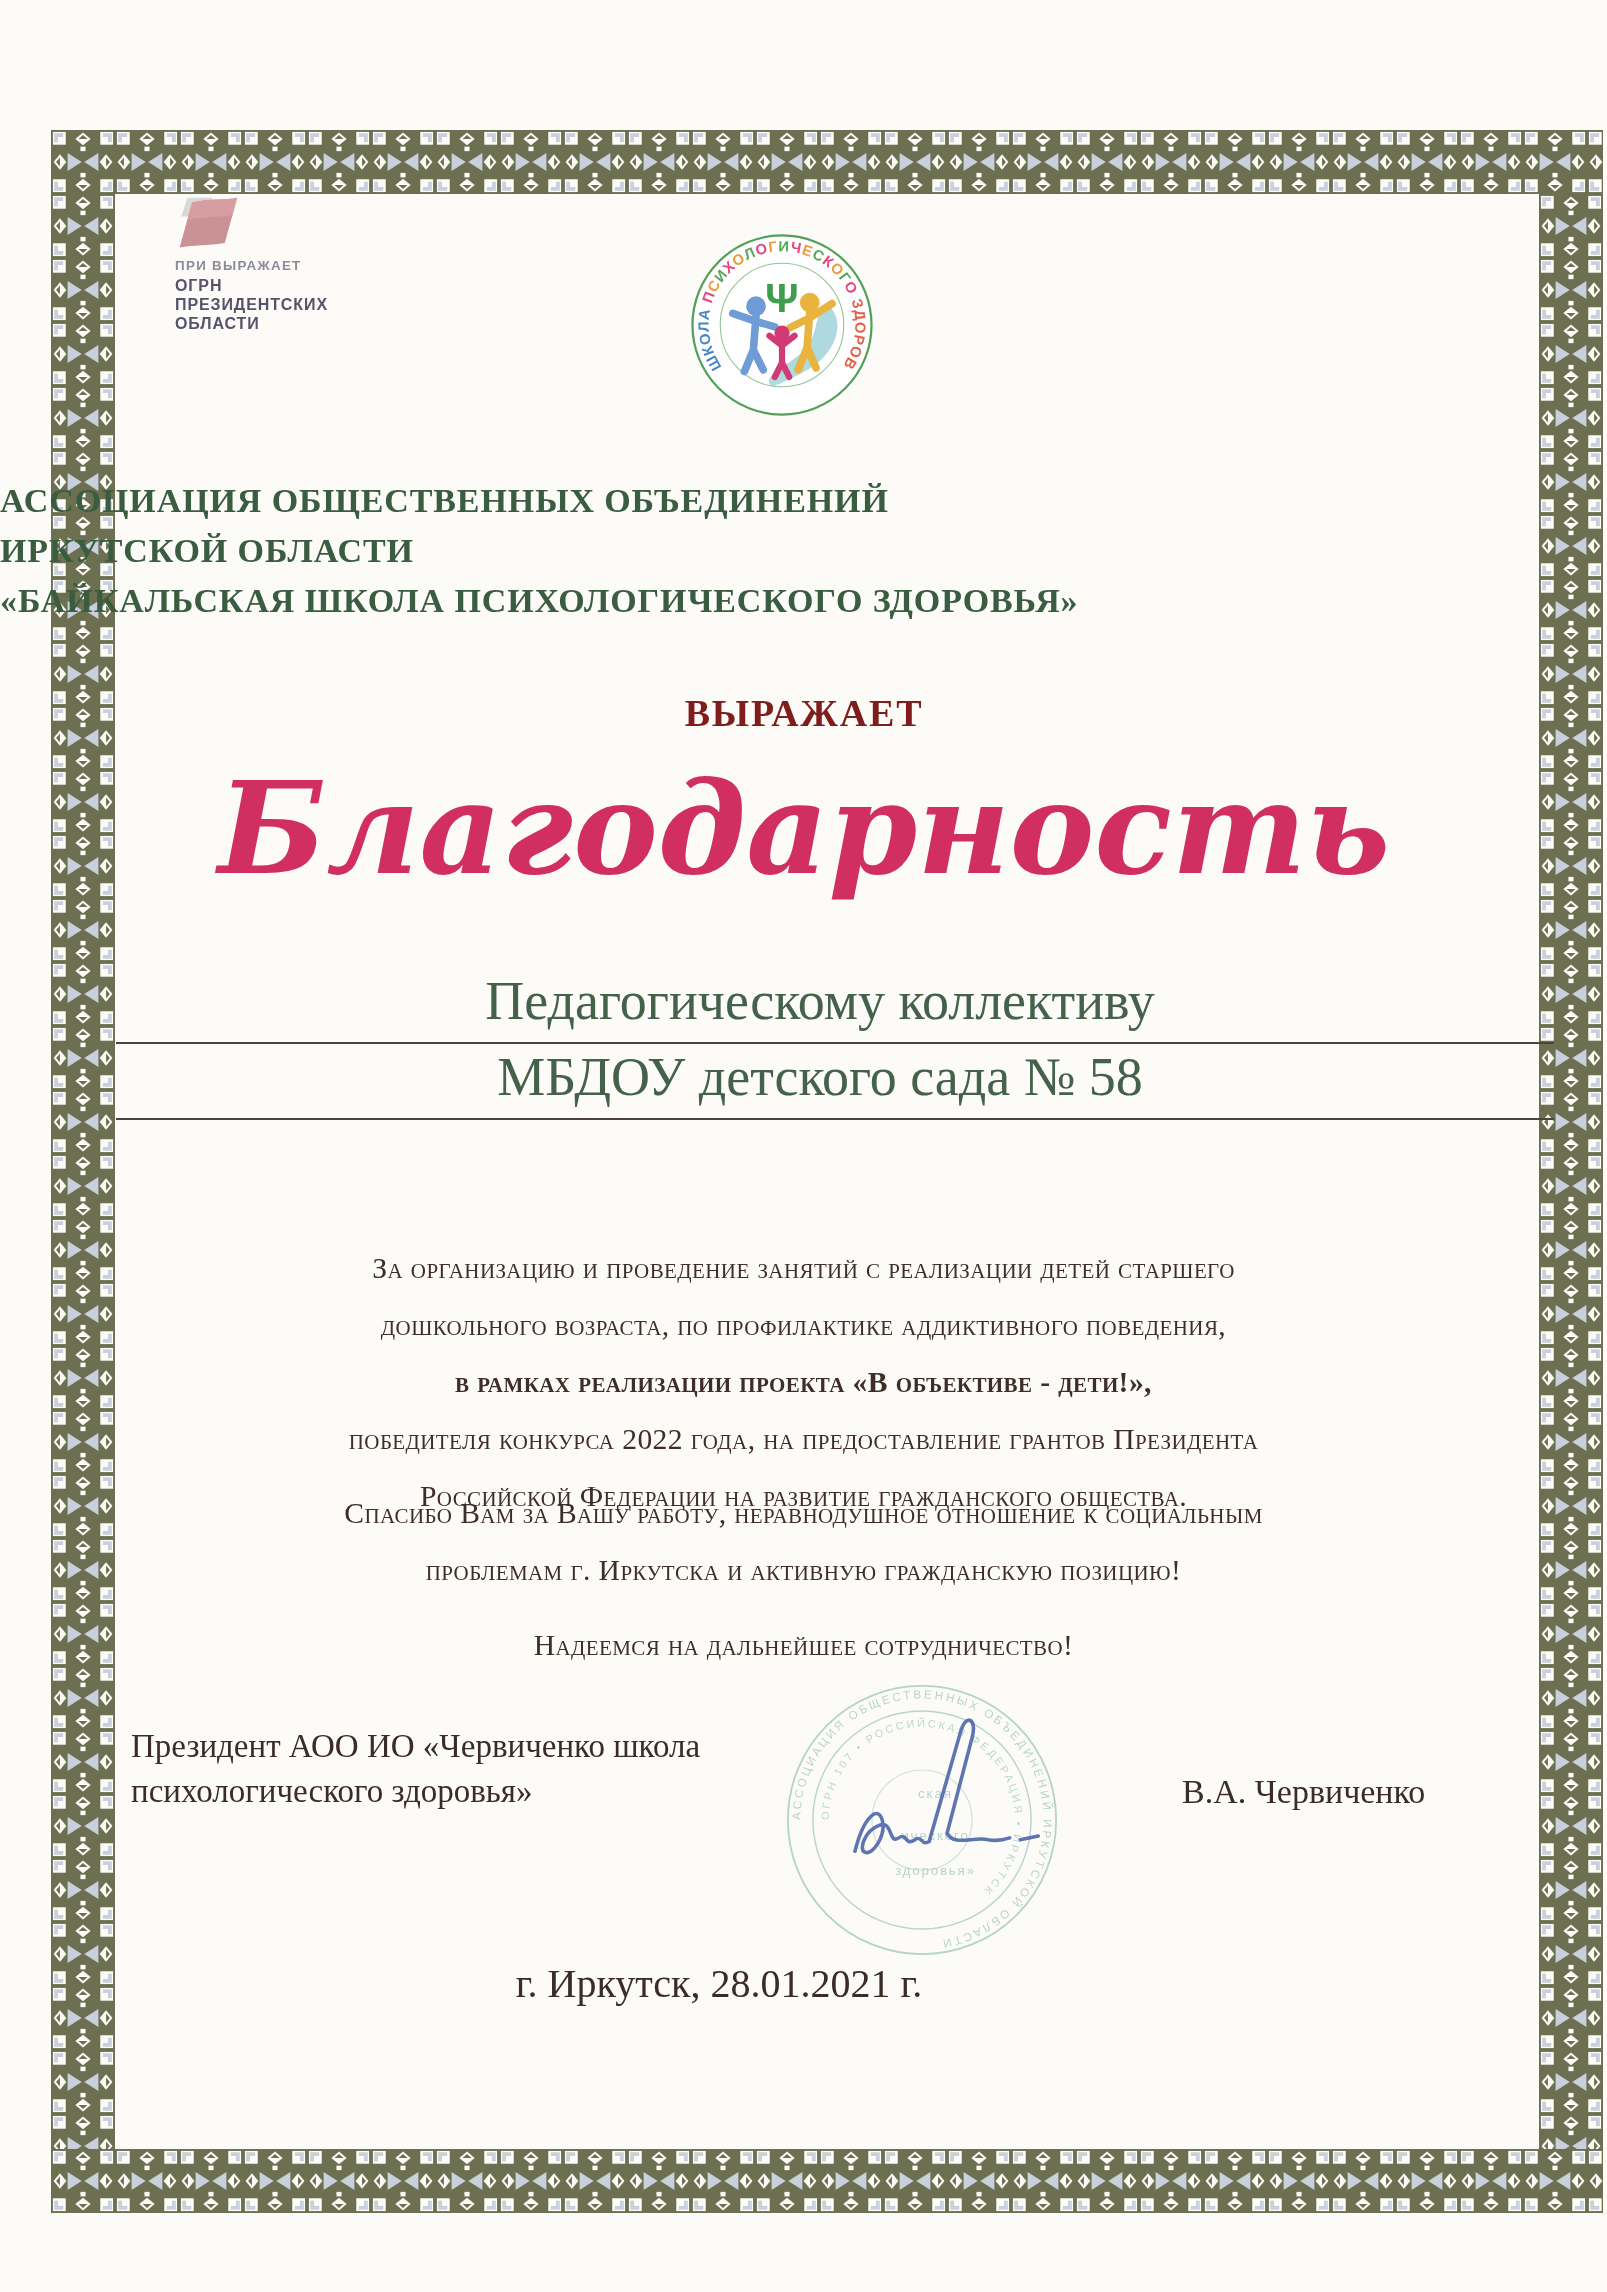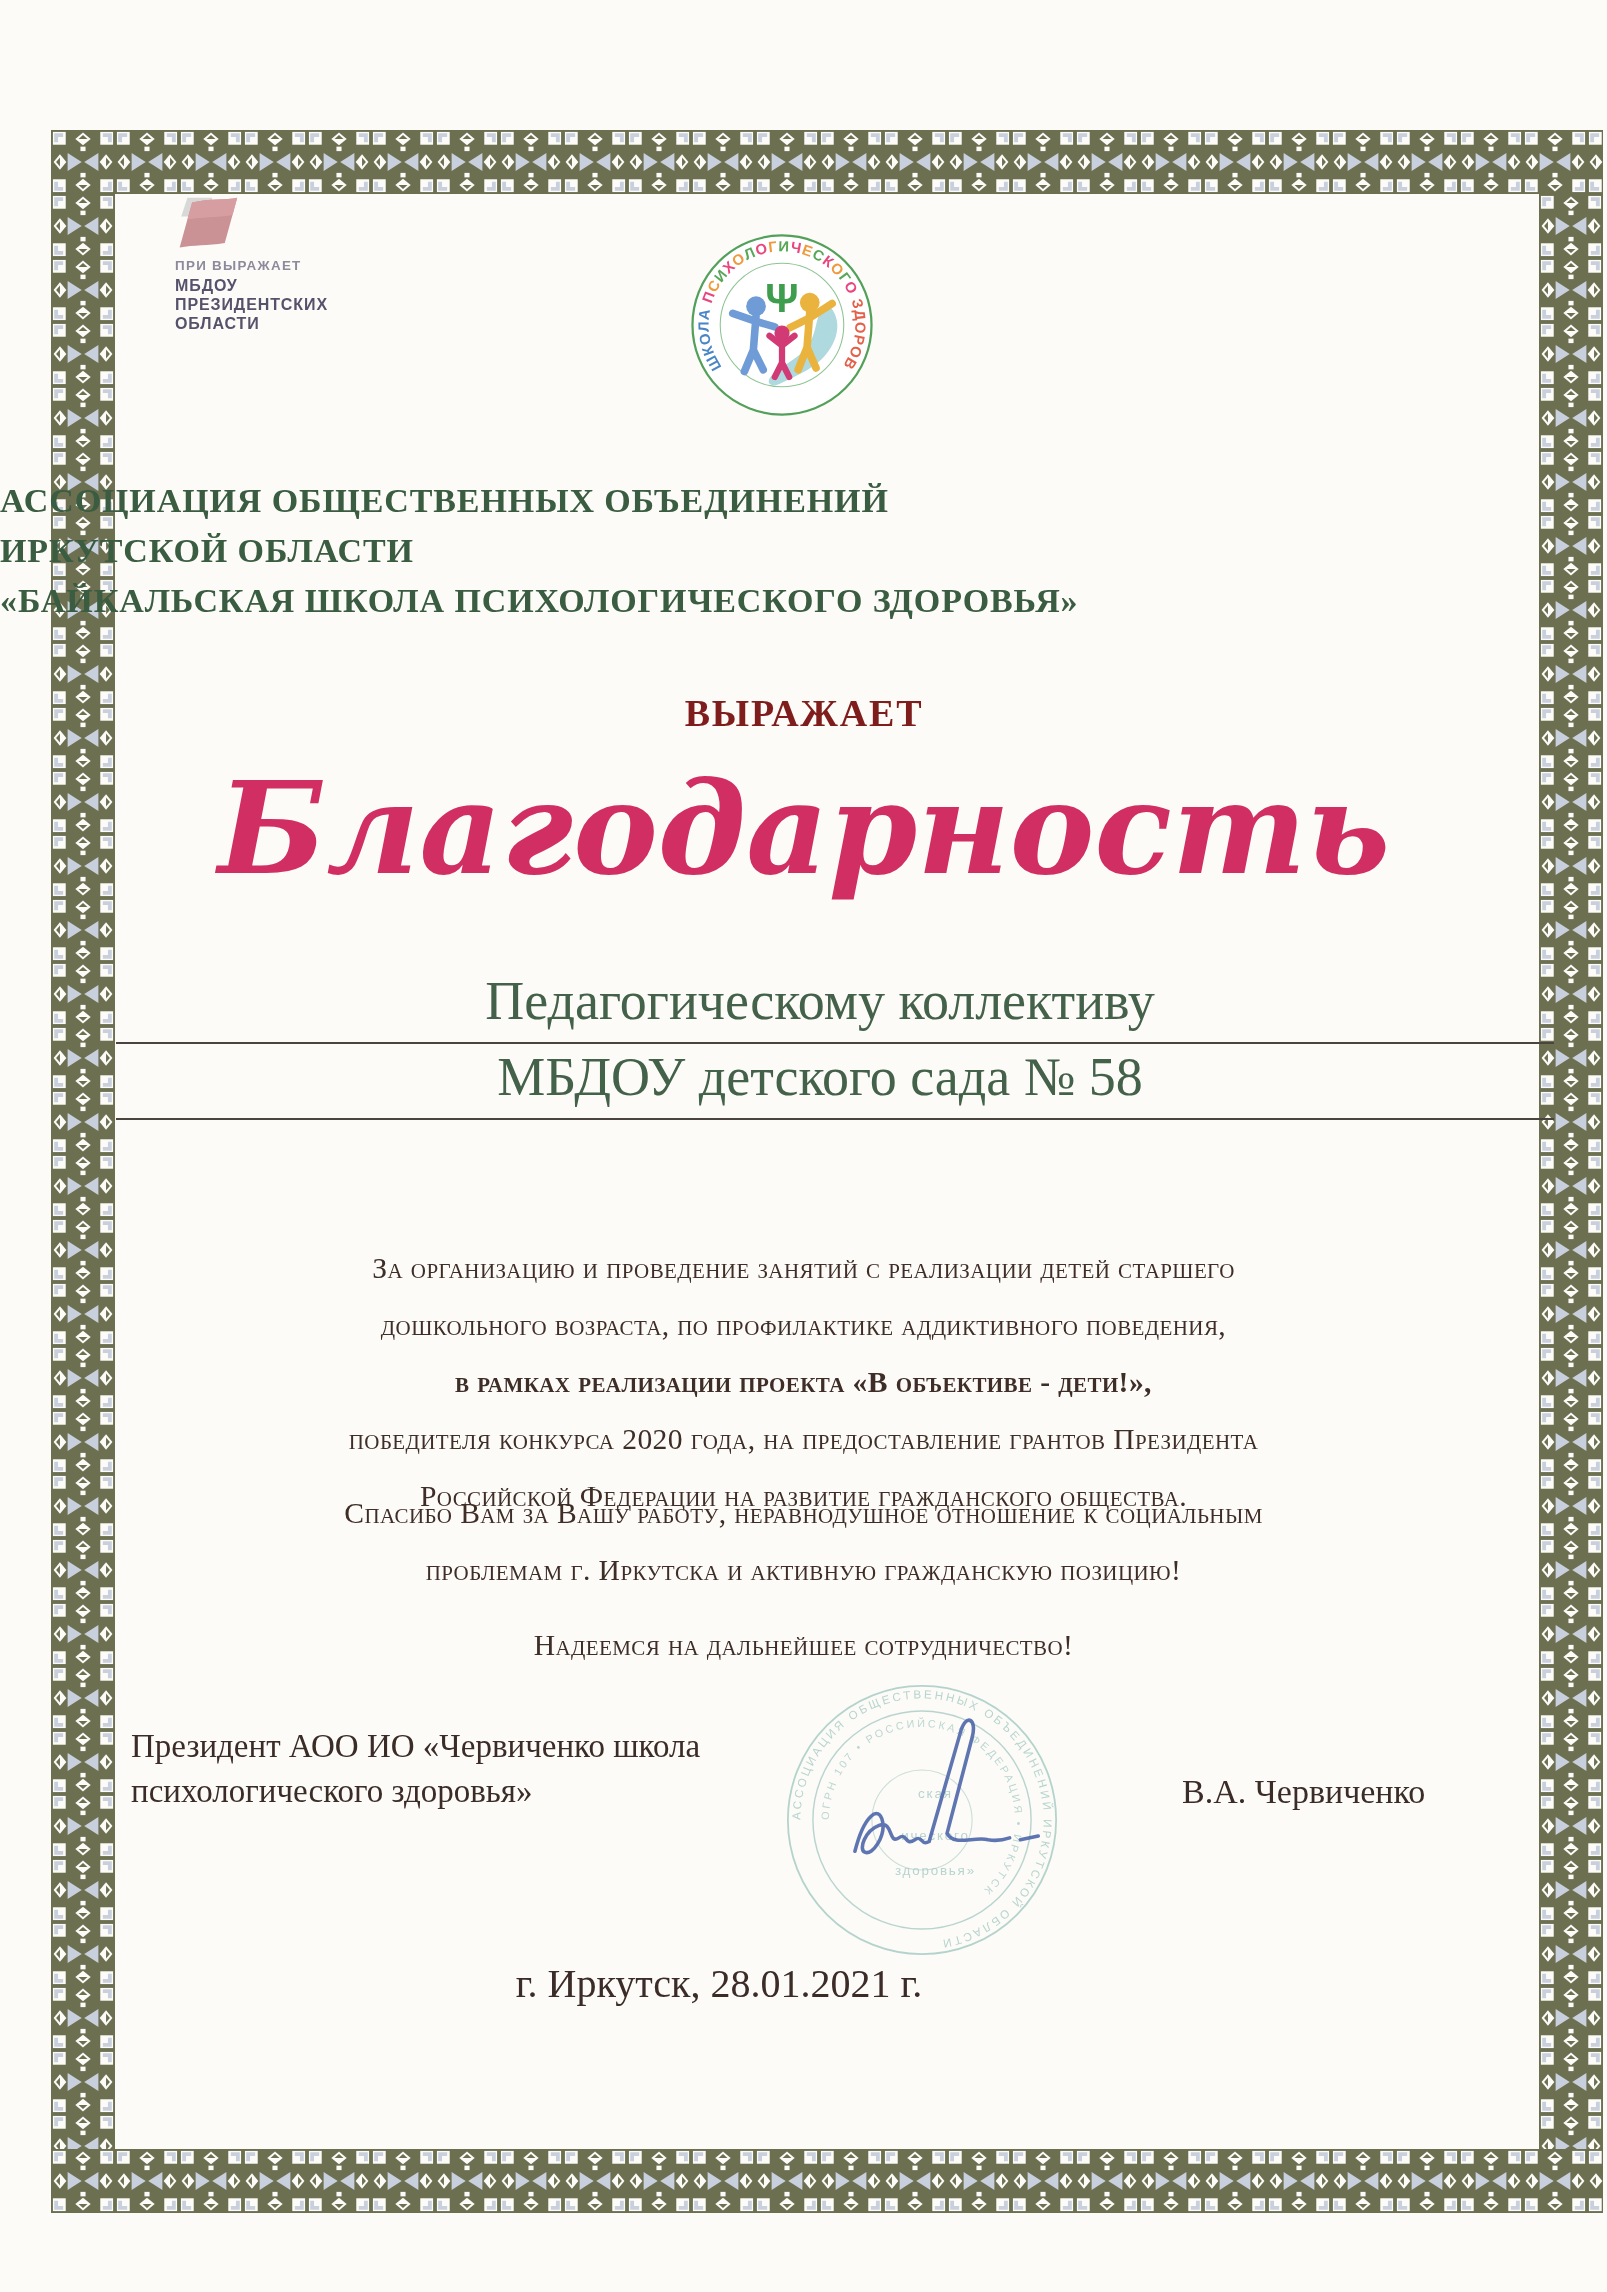--- a/index.html
+++ b/index.html
@@ -2648,21 +2648,21 @@
     </div>
 
   <div class="fund-logo">
     <svg class="fund-flag" viewBox="0 0 90 70">
       <polygon points="16,0 48,0 40,24 8,24" fill="#d8d8d8"></polygon>
       <path d="M22,6 C45,1 66,3 80,0 L64,58 C42,62 24,60 6,64 Z" fill="#c5868a" opacity="0.9"></path>
       <path d="M22,6 C45,1 66,3 80,0 L74,22 C52,26 34,24 16,28 Z" fill="#d8a0a3" opacity="0.9"></path>
     </svg>
     <div class="fund-support">ПРИ ВЫРАЖАЕТ</div>
     <div class="fund-name">
-      <div>МБДОУ</div>
+      <div>ОГРН</div>
       <div>ПРЕЗИДЕНТСКИХ</div>
       <div>ОБЛАСТИ</div>
     </div>
   </div>
 
   <svg class="school-logo" viewBox="0 0 210 210">
     <defs>
       <path id="arcPath" d="M38,152 A82,82 0 1 1 172,152" fill="none"></path>
     </defs>
     <circle cx="105" cy="105" r="100" fill="#ffffff" stroke="#52a05a" stroke-width="2.5"></circle>
@@ -2698,21 +2698,21 @@
 
   <div class="recipient r1">Педагогическому коллективу</div>
   <div class="rule rule1"></div>
   <div class="recipient r2">МБДОУ детского сада № 58</div>
   <div class="rule rule2"></div>
 
   <div class="body-par p1">
     <div>За организацию и проведение занятий с реализации детей старшего</div>
     <div>дошкольного возраста, по профилактике аддиктивного поведения,</div>
     <div class="bold">в рамках реализации проекта «В объективе - дети!»,</div>
-    <div>победителя конкурса 2020 года, на предоставление грантов Президента</div>
+    <div>победителя конкурса 2022 года, на предоставление грантов Президента</div>
     <div>Российской Федерации на развитие гражданского общества.</div>
   </div>
 
   <div class="body-par p2">
     <div>Спасибо Вам за Вашу работу, неравнодушное отношение к социальным</div>
     <div>проблемам г. Иркутска и активную гражданскую позицию!</div>
   </div>
 
   <div class="body-par p3">Надеемся на дальнейшее сотрудничество!</div>
 

